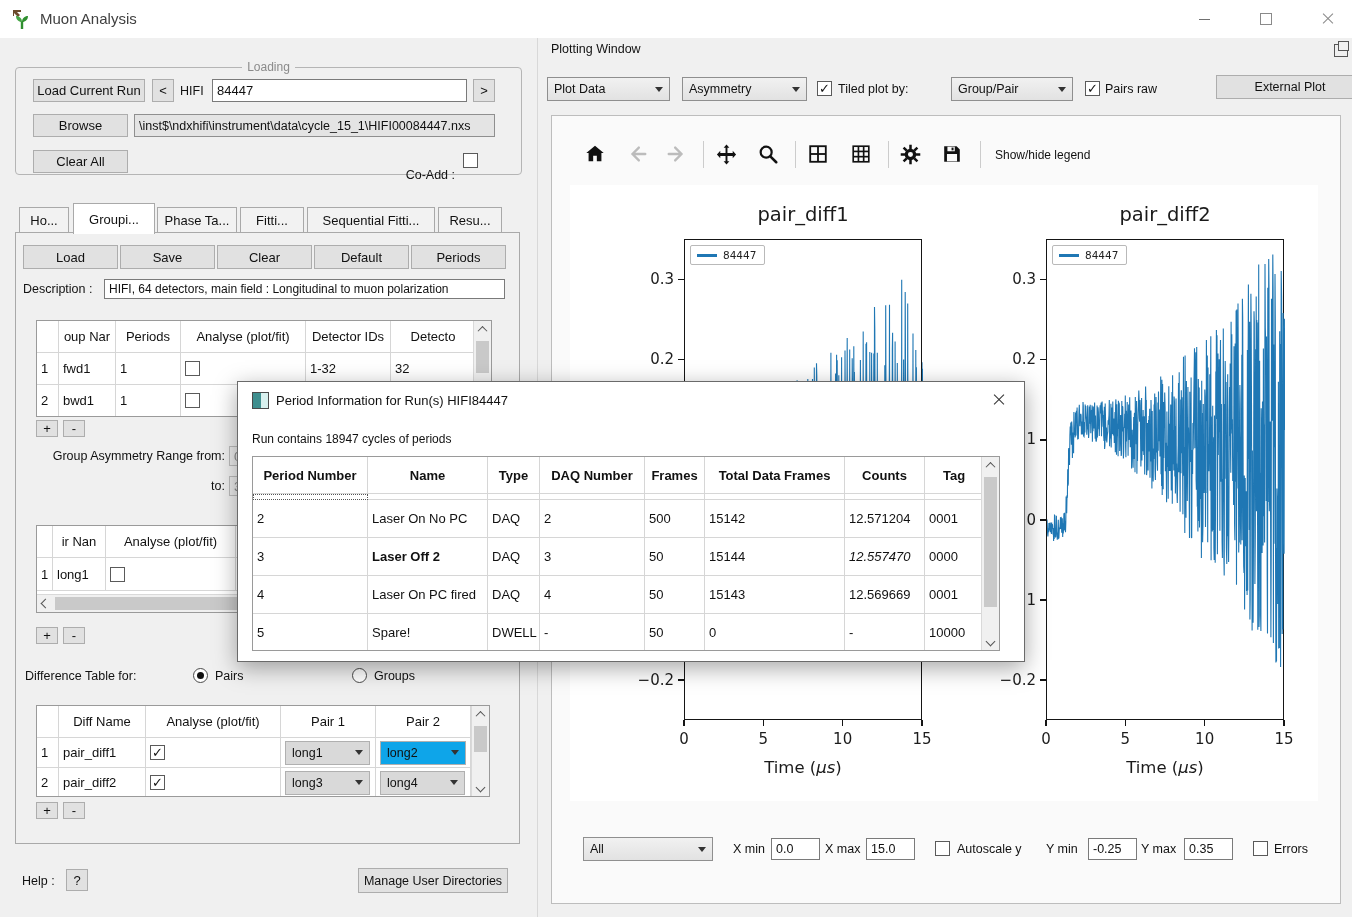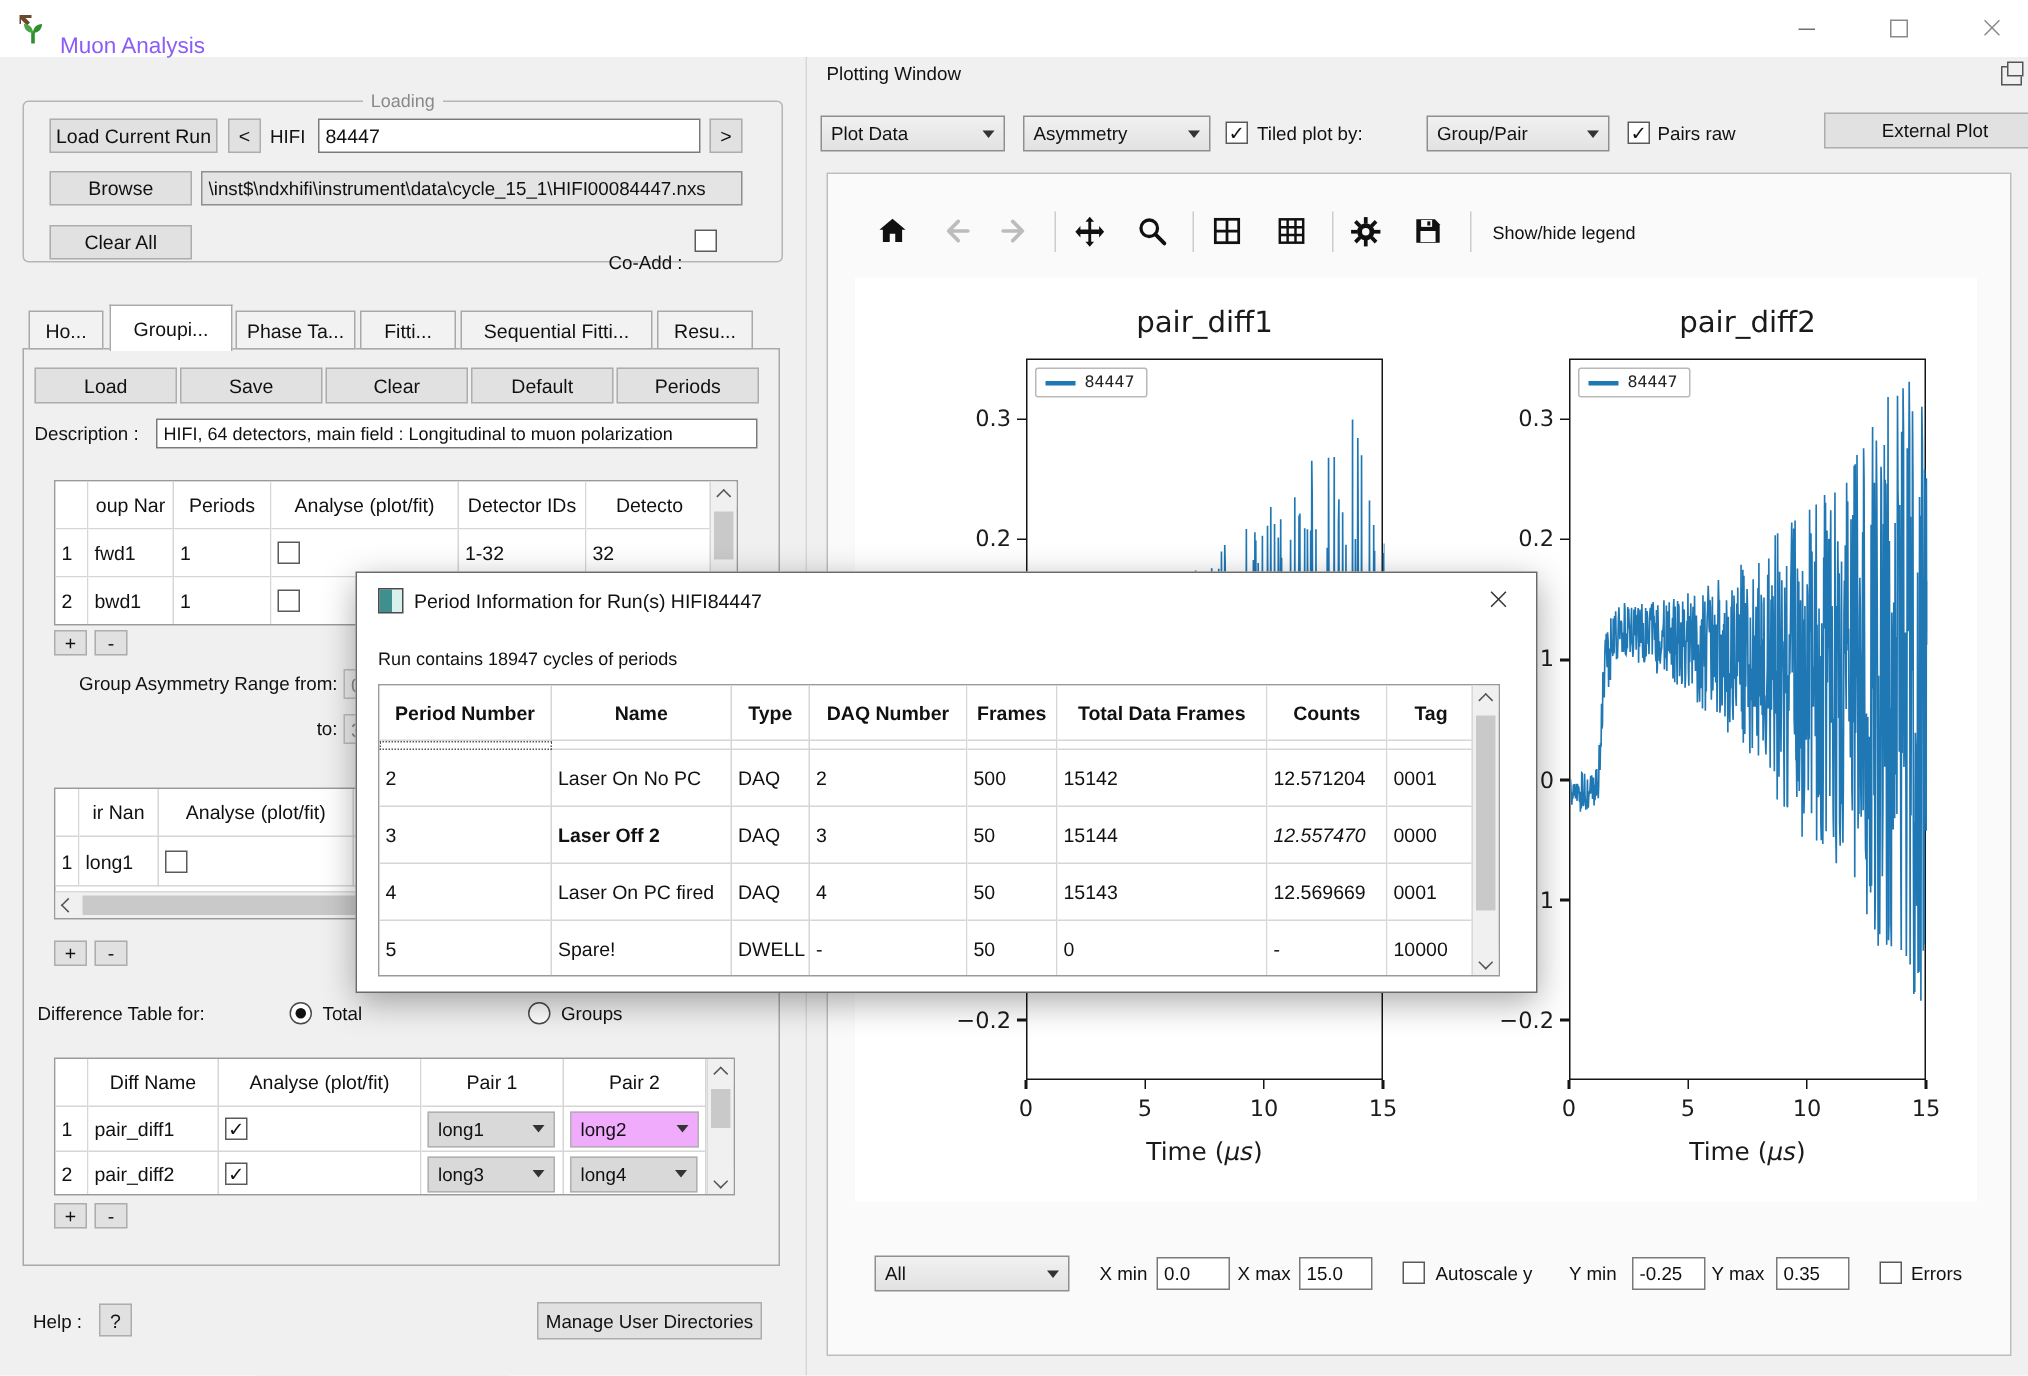--- a/index.html
+++ b/index.html
@@ -2,21 +2,21 @@
 <html><head>
 <meta charset="utf-8">
 <style>
   html,body{margin:0;padding:0;}
   body{width:1352px;height:917px;overflow:hidden;background:#f0f0f0;
        font-family:"Liberation Sans",sans-serif;font-size:12px;color:#111;}
   #app{position:relative;width:1352px;height:917px;}
   .abs{position:absolute;}
   
   #titlebar{left:0;top:0;width:1352px;height:38px;background:#fff;}
-  #app-title{left:40px;top:22px;font-size:15px;color:#8b5cf6;}
+  #app-title{left:40px;top:10px;font-size:15px;color:#404040;}
   .wbtn{top:0;width:48px;height:38px;display:flex;align-items:center;justify-content:center;}
   .min-glyph{width:11px;height:1px;background:#707070;}
   .max-glyph{width:10px;height:10px;border:1px solid #8a8a8a;}
   .x-glyph{position:relative;width:12px;height:12px;}
   .x-glyph::before,.x-glyph::after{content:"";position:absolute;left:-1px;top:5px;width:14px;height:1px;background:#8a8a8a;}
   .x-glyph::before{transform:rotate(45deg);} .x-glyph::after{transform:rotate(-45deg);}
   
   .btn{background:#e1e1e1;border:1px solid #adadad;display:flex;align-items:center;justify-content:center;
        font-size:13px;color:#111;box-sizing:border-box;cursor:default;}
   .txt{background:#fff;border:1px solid #7a7a7a;box-sizing:border-box;font-family:"Liberation Sans",sans-serif;
@@ -198,21 +198,21 @@
         <div class="sb-thumb" style="left: 18px; top: 2px; bottom: 2px; width: 400px;"></div>
       </div>
     </div>
   <div class="pm btn" style="left:36px;top:627px">+</div>
   <div class="pm btn" style="left:63px;top:627px">-</div>
 
   <div class="abs lbl" style="left:25px;top:667px;height:18px">Difference Table for:</div>
   <div class="abs radio" style="left:193px;top:668px">
       <div class="dot"></div>
     </div>
-  <div class="abs lbl" style="left:215px;top:667px;height:18px">Total</div>
+  <div class="abs lbl" style="left:215px;top:667px;height:18px">Pairs</div>
   <div class="abs radio" style="left:352px;top:668px"></div>
   <div class="abs lbl" style="left:374px;top:667px;height:18px">Groups</div>
 
   <div class="qtbl" id="diff-table" style="left:36px;top:705px;width:454px;height:92px">
       <div class="qrow">
         <div class="qc hd" style="width: 22px; height: 32px;"></div>
         <div class="qc hd" style="width: 87px; height: 32px;">Diff Name</div>
         <div class="qc hd" style="width: 135px; height: 32px;">Analyse (plot/fit)</div>
         <div class="qc hd" style="width: 95px; height: 32px;">Pair 1</div>
         <div class="qc hd" style="width: 95px; height: 32px;">Pair 2</div>
@@ -223,21 +223,21 @@
         <div class="qc" style="width: 135px; height: 30px;">
           <div class="cb">✓</div>
         </div>
         <div class="qc" style="width: 95px; height: 30px;">
           <div class="combo" style="width: 85px; height: 24px; background: rgb(217, 217, 217); border-color: rgb(176, 176, 176);">
             <span>long1</span>
             <span class="car"></span>
           </div>
         </div>
         <div class="qc" style="width: 95px; height: 30px;">
-          <div class="combo" style="width: 94px; height: 24px; background: #f0abfc; border-color: rgb(176, 176, 176);">
+          <div class="combo" style="width: 94px; height: 24px; background: #0ea5e9; border-color: rgb(176, 176, 176);">
             <span>long2</span>
             <span class="car"></span>
           </div>
         </div>
       </div>
       <div class="qrow">
         <div class="qc" style="width: 22px; height: 30px;">2</div>
         <div class="qc" style="width: 87px; height: 30px;">pair_diff2</div>
         <div class="qc" style="width: 135px; height: 30px;">
           <div class="cb">✓</div>

